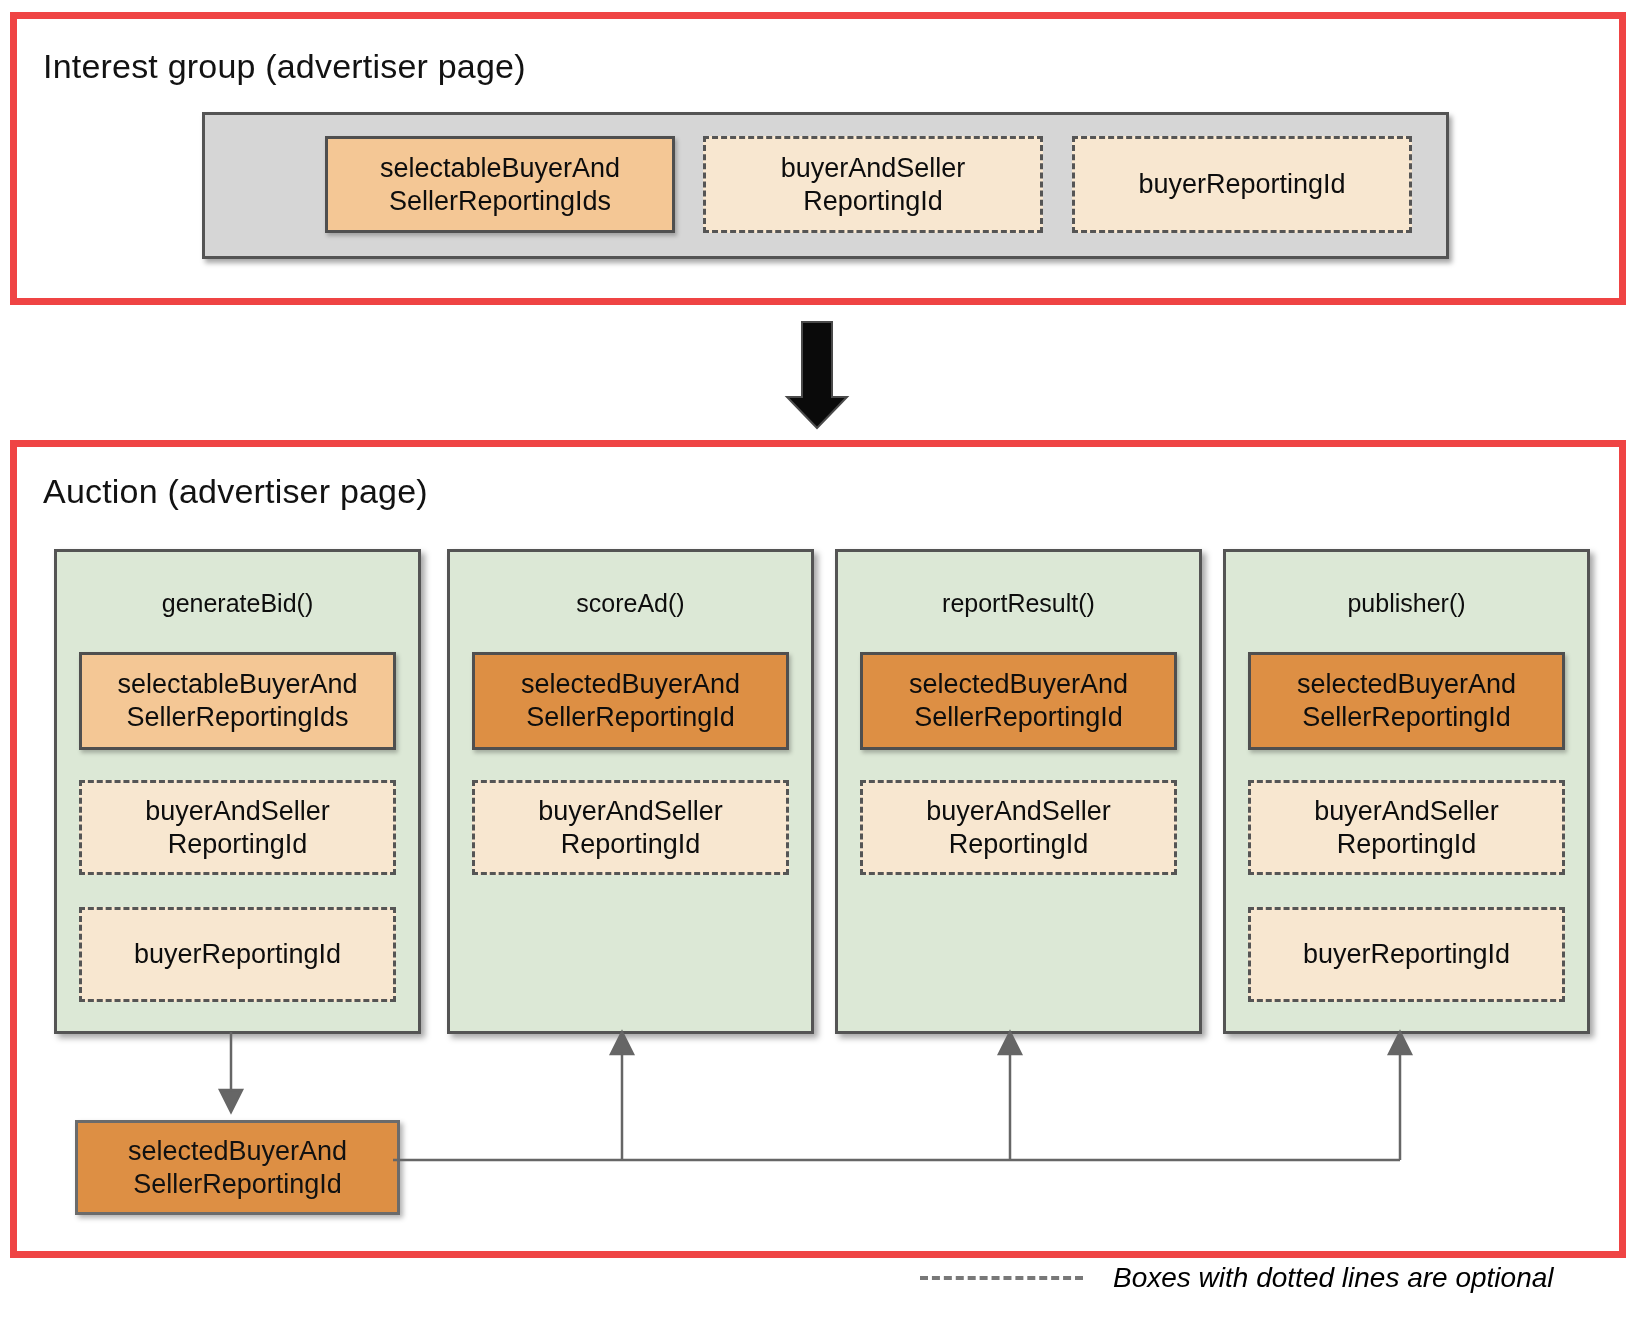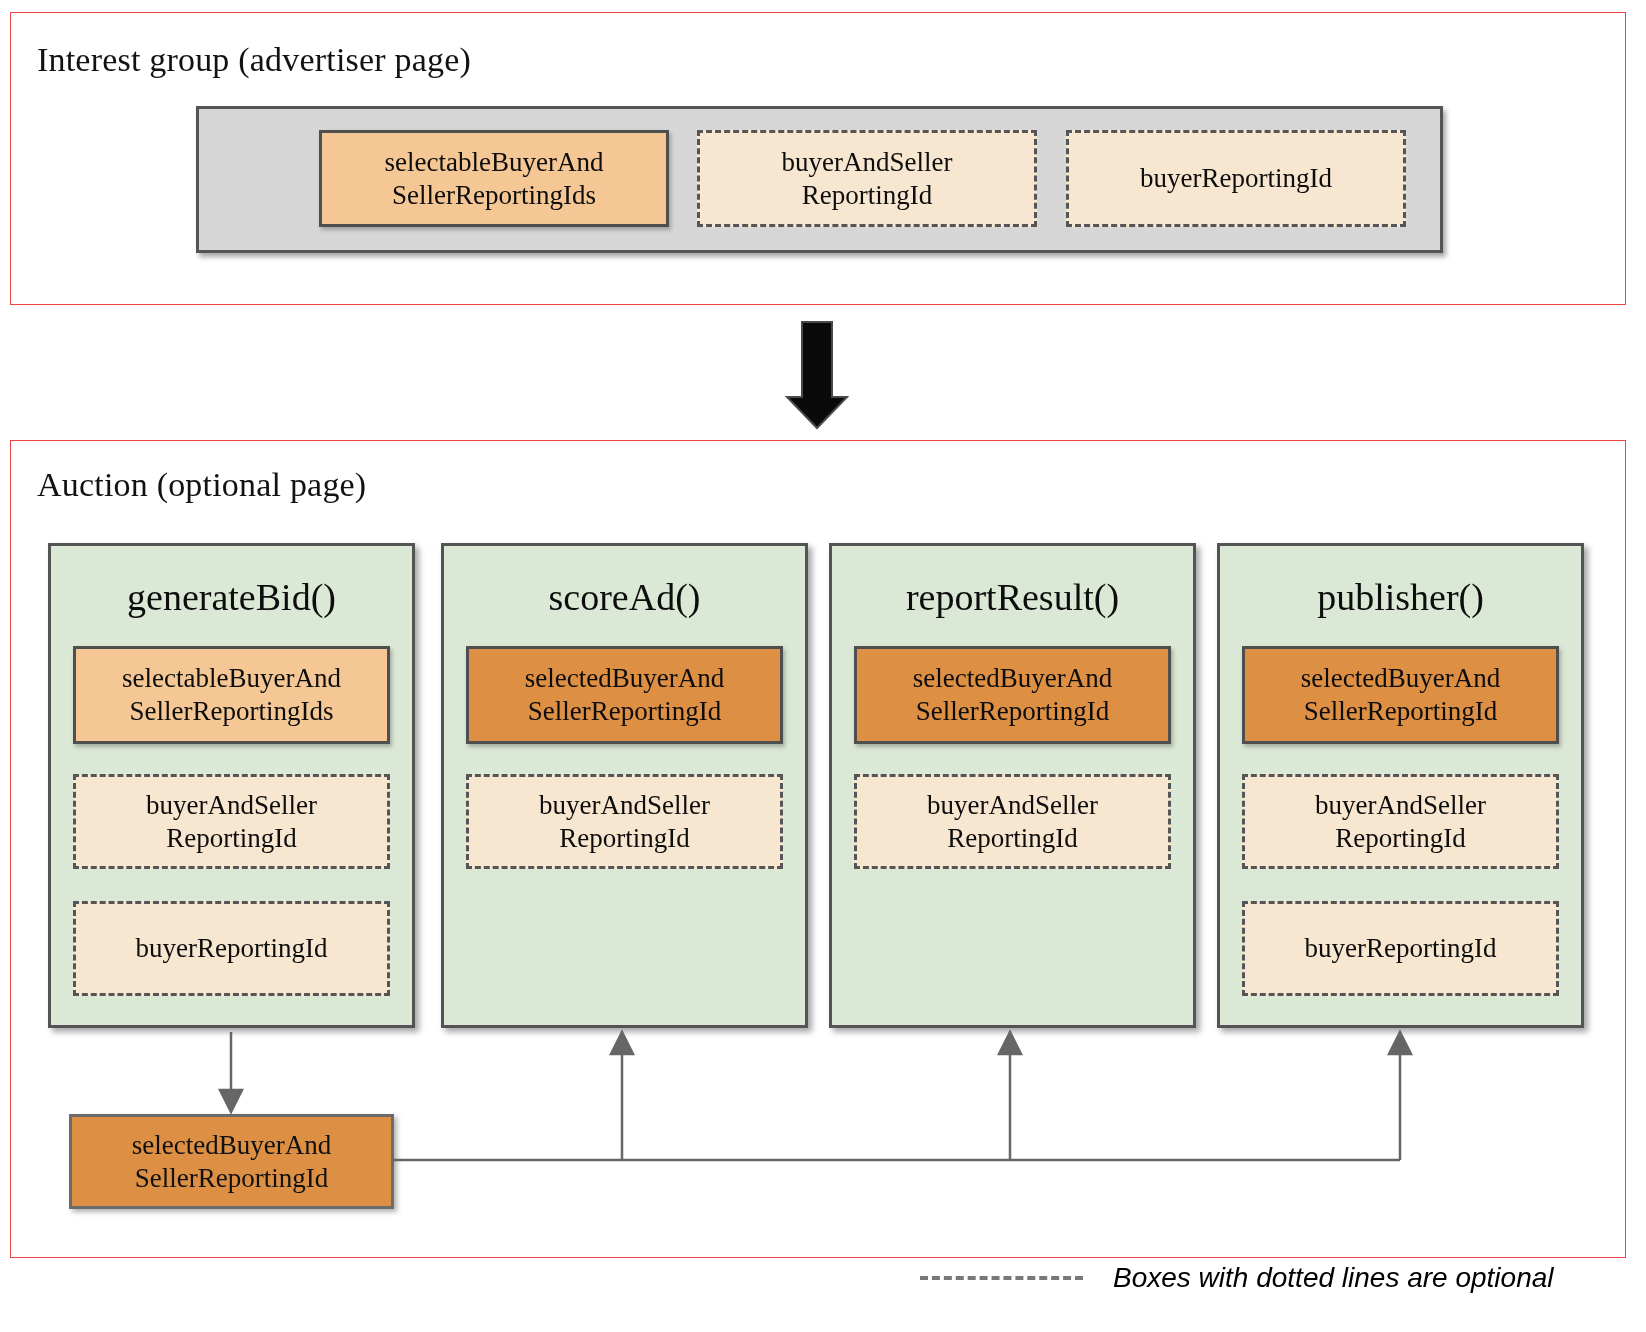--- a/index.html
+++ b/index.html
@@ -4,21 +4,21 @@
 <style>
   html,body { margin:0; padding:0; background:#ffffff; }
   #canvas {
     position:relative; width:1646px; height:1332px;
     background:#ffffff; overflow:hidden;
     font-family:"Liberation Sans","DejaVu Sans",sans-serif;
     color:#111111;
   }
   .panel {
     position:absolute; background:#ffffff;
-    border:1px solid #ef4444; box-sizing:border-box;font-family:Liberation Serif, serif;
+    border:7px solid #ef4444; box-sizing:border-box;
   }
   .panel-title {
     position:absolute; font-size:34px; letter-spacing:0.2px; color:#121212;
     white-space:nowrap;
   }
   .gray-box {
     position:absolute; border:3px solid #545454; box-sizing:border-box;
     box-shadow:3px 4px 5px rgba(0,0,0,0.35);
   }
   .ad-label {
@@ -34,21 +34,21 @@
   }
   .cell.solid  { border:3px solid #4f4f4f; box-shadow:2px 3px 4px rgba(0,0,0,0.25); }
   .cell.dashed { border:3px dashed #555555; }
   .column {
     position:absolute; width:367px; height:485px; box-sizing:border-box;
     border:3px solid #545454;
     box-shadow:4px 4px 6px rgba(0,0,0,0.35);
   }
   .column-title {
     height:100px; line-height:102px; text-align:center;
-    font-size:38px; color:#0d0d0d;
+    font-size:25px; color:#0d0d0d;
   }
   .col-cell {
     width:317px; margin:0 auto; box-sizing:border-box;
     display:flex; align-items:center; justify-content:center;
     text-align:center; font-size:27px; line-height:33px;
     white-space:pre-line; color:#0d0d0d;
   }
   .col-cell.solid  { height:98px; border:3px solid #4f4f4f; box-shadow:2px 3px 4px rgba(0,0,0,0.25); }
   .col-cell.dashed { height:95px; border:3px dashed #555555; }
   .gap30 { margin-bottom:30px; } .gap32 { margin-bottom:32px; }
@@ -80,21 +80,21 @@
 SellerReportingIds</div>
 
       <div class="cell dashed" style="left: 498px; top: 21px; width: 340px; height: 97px; background-color: rgb(248, 231, 208);">buyerAndSeller
 ReportingId</div>
 
       <div class="cell dashed" style="left: 867px; top: 21px; width: 340px; height: 97px; background-color: rgb(248, 231, 208);">buyerReportingId</div>
     </div>
   </div>
 
   <div class="panel" style="left:10px; top:440px; width:1616px; height:818px;">
-    <div class="panel-title" style="left:26px; top:25px;">Auction (optional page)</div>
+    <div class="panel-title" style="left:26px; top:25px;">Auction (advertiser page)</div>
 
     <div class="column" style="left: 37px; top: 102px; background-color: rgb(220, 232, 214);">
       <div class="column-title">generateBid()</div>
       <div class="col-cell solid gap30" style="background-color: rgb(244, 199, 149);">selectableBuyerAnd
 SellerReportingIds</div>
       <div class="col-cell dashed gap32" style="background-color: rgb(248, 231, 208);">buyerAndSeller
 ReportingId</div>
       <div class="col-cell dashed" style="background-color: rgb(248, 231, 208);">buyerReportingId</div>
     </div>
 

